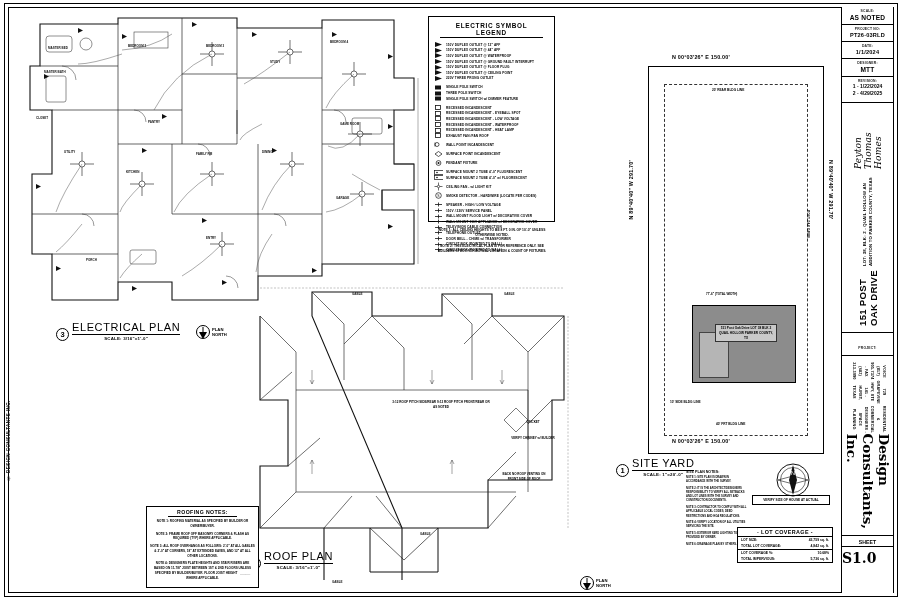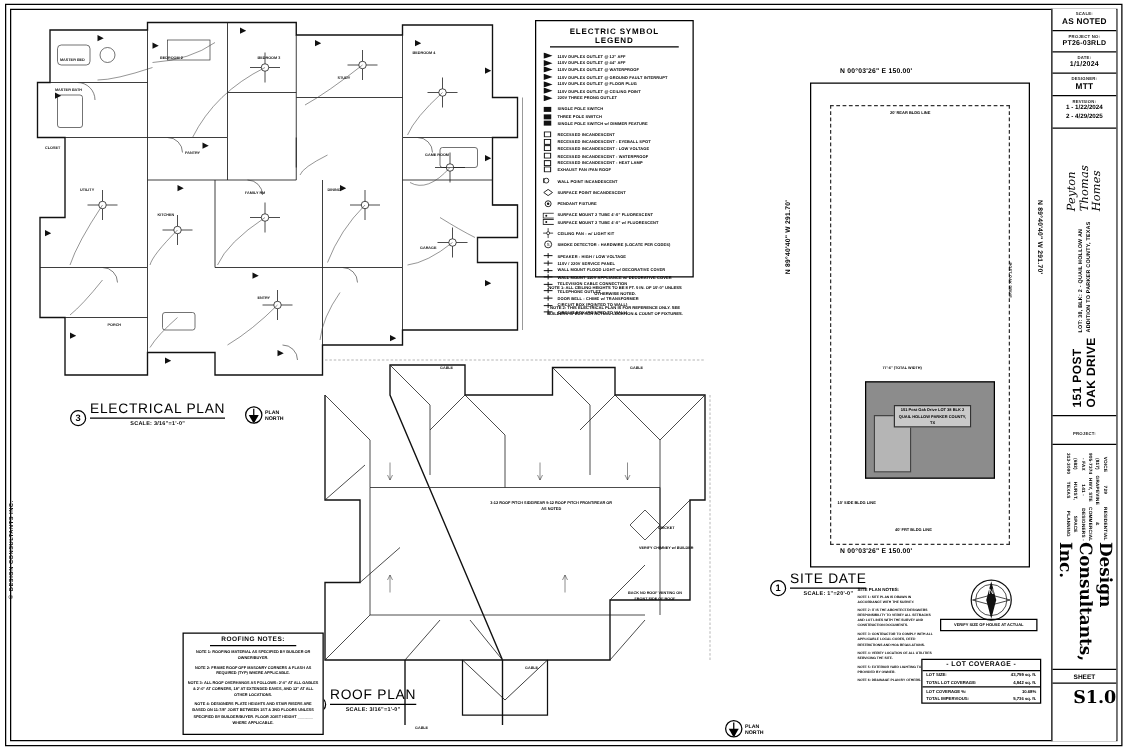--- a/index.html
+++ b/index.html
@@ -71,21 +71,21 @@
     writing-mode: vertical-rl; transform: rotate(180deg);
     font-family: "DejaVu Serif", serif; font-size: 13.5px; font-weight: bold;
     letter-spacing: 0px;
   }
   .firm-sub {
     writing-mode: vertical-rl; transform: rotate(180deg);
     font-size: 3.7px; font-weight: bold; line-height: 1.6; letter-spacing: .2px;
     text-align: center;
   }
   .tb-sheetlab { padding: 3px 0 1px; text-align: center; font-size: 5.2px; font-weight: bold; border-bottom: 0.8px solid #000;}
-  .tb-sheetno { padding: 3px 0 5px; text-align: right; font-size: 14px; font-weight: bold; font-family:"DejaVu Serif",serif;}
+  .tb-sheetno { padding: 3px 0 5px; text-align: left; font-size: 14px; font-weight: bold; font-family:"DejaVu Serif",serif;}
 
   
   .plan-title { position: absolute; display: flex; align-items: flex-end; gap: 3px; }
   .bubble {
     width: 13px; height: 13px; border: 1px solid #000; border-radius: 50%;
     display: flex; align-items: center; justify-content: center;
     font-size: 7.5px; font-weight: bold;
   }
   .pt-text { line-height: 1; text-align: center; }
   .pt-name { font-size: 11px; letter-spacing: .6px; border-bottom: 1.2px solid #000; padding-bottom: 1px; display:block;}
@@ -763,21 +763,21 @@
       <circle cx="18" cy="18" r="12.5" fill="none" stroke="#111" stroke-width="0.6"></circle>
       <path d="M18,3 L22,18 L18,33 L14,18 Z" fill="#111"></path>
       <path d="M3,18 L18,14 L33,18 L18,22 Z" fill="none" stroke="#111" stroke-width="0.6"></path>
       <text x="18" y="13" font-size="6" text-anchor="middle" fill="#fff" font-family="Liberation Sans, sans-serif">N</text>
     </svg>
   </div>
 
   <div class="plan-title" style="left:616px; top:458px; width:150px;">
     <div class="bubble">1</div>
     <div class="pt-text">
-      <span class="pt-name">SITE DATE</span>
+      <span class="pt-name">SITE YARD</span>
       <span class="pt-scale">SCALE: 1"=20'-0"</span>
     </div>
   </div>
 
   <div class="site-notes-blk">
     <div class="sn-title">SITE PLAN NOTES:</div>
     <div class="sn-p">NOTE 1: SITE PLAN IS DRAWN IN ACCORDANCE WITH THE SURVEY.</div>
     <div class="sn-p">NOTE 2: IT IS THE ARCHITECT/DESIGNERS RESPONSIBILITY TO VERIFY ALL SETBACKS AND LOT LINES WITH THE SURVEY AND CONSTRUCTION DOCUMENTS.</div>
     <div class="sn-p">NOTE 3: CONTRACTOR TO COMPLY WITH ALL APPLICABLE LOCAL CODES, DEED RESTRICTIONS AND HOA REGULATIONS.</div>
     <div class="sn-p">NOTE 4: VERIFY LOCATION OF ALL UTILITIES SERVICING THE SITE.</div>

